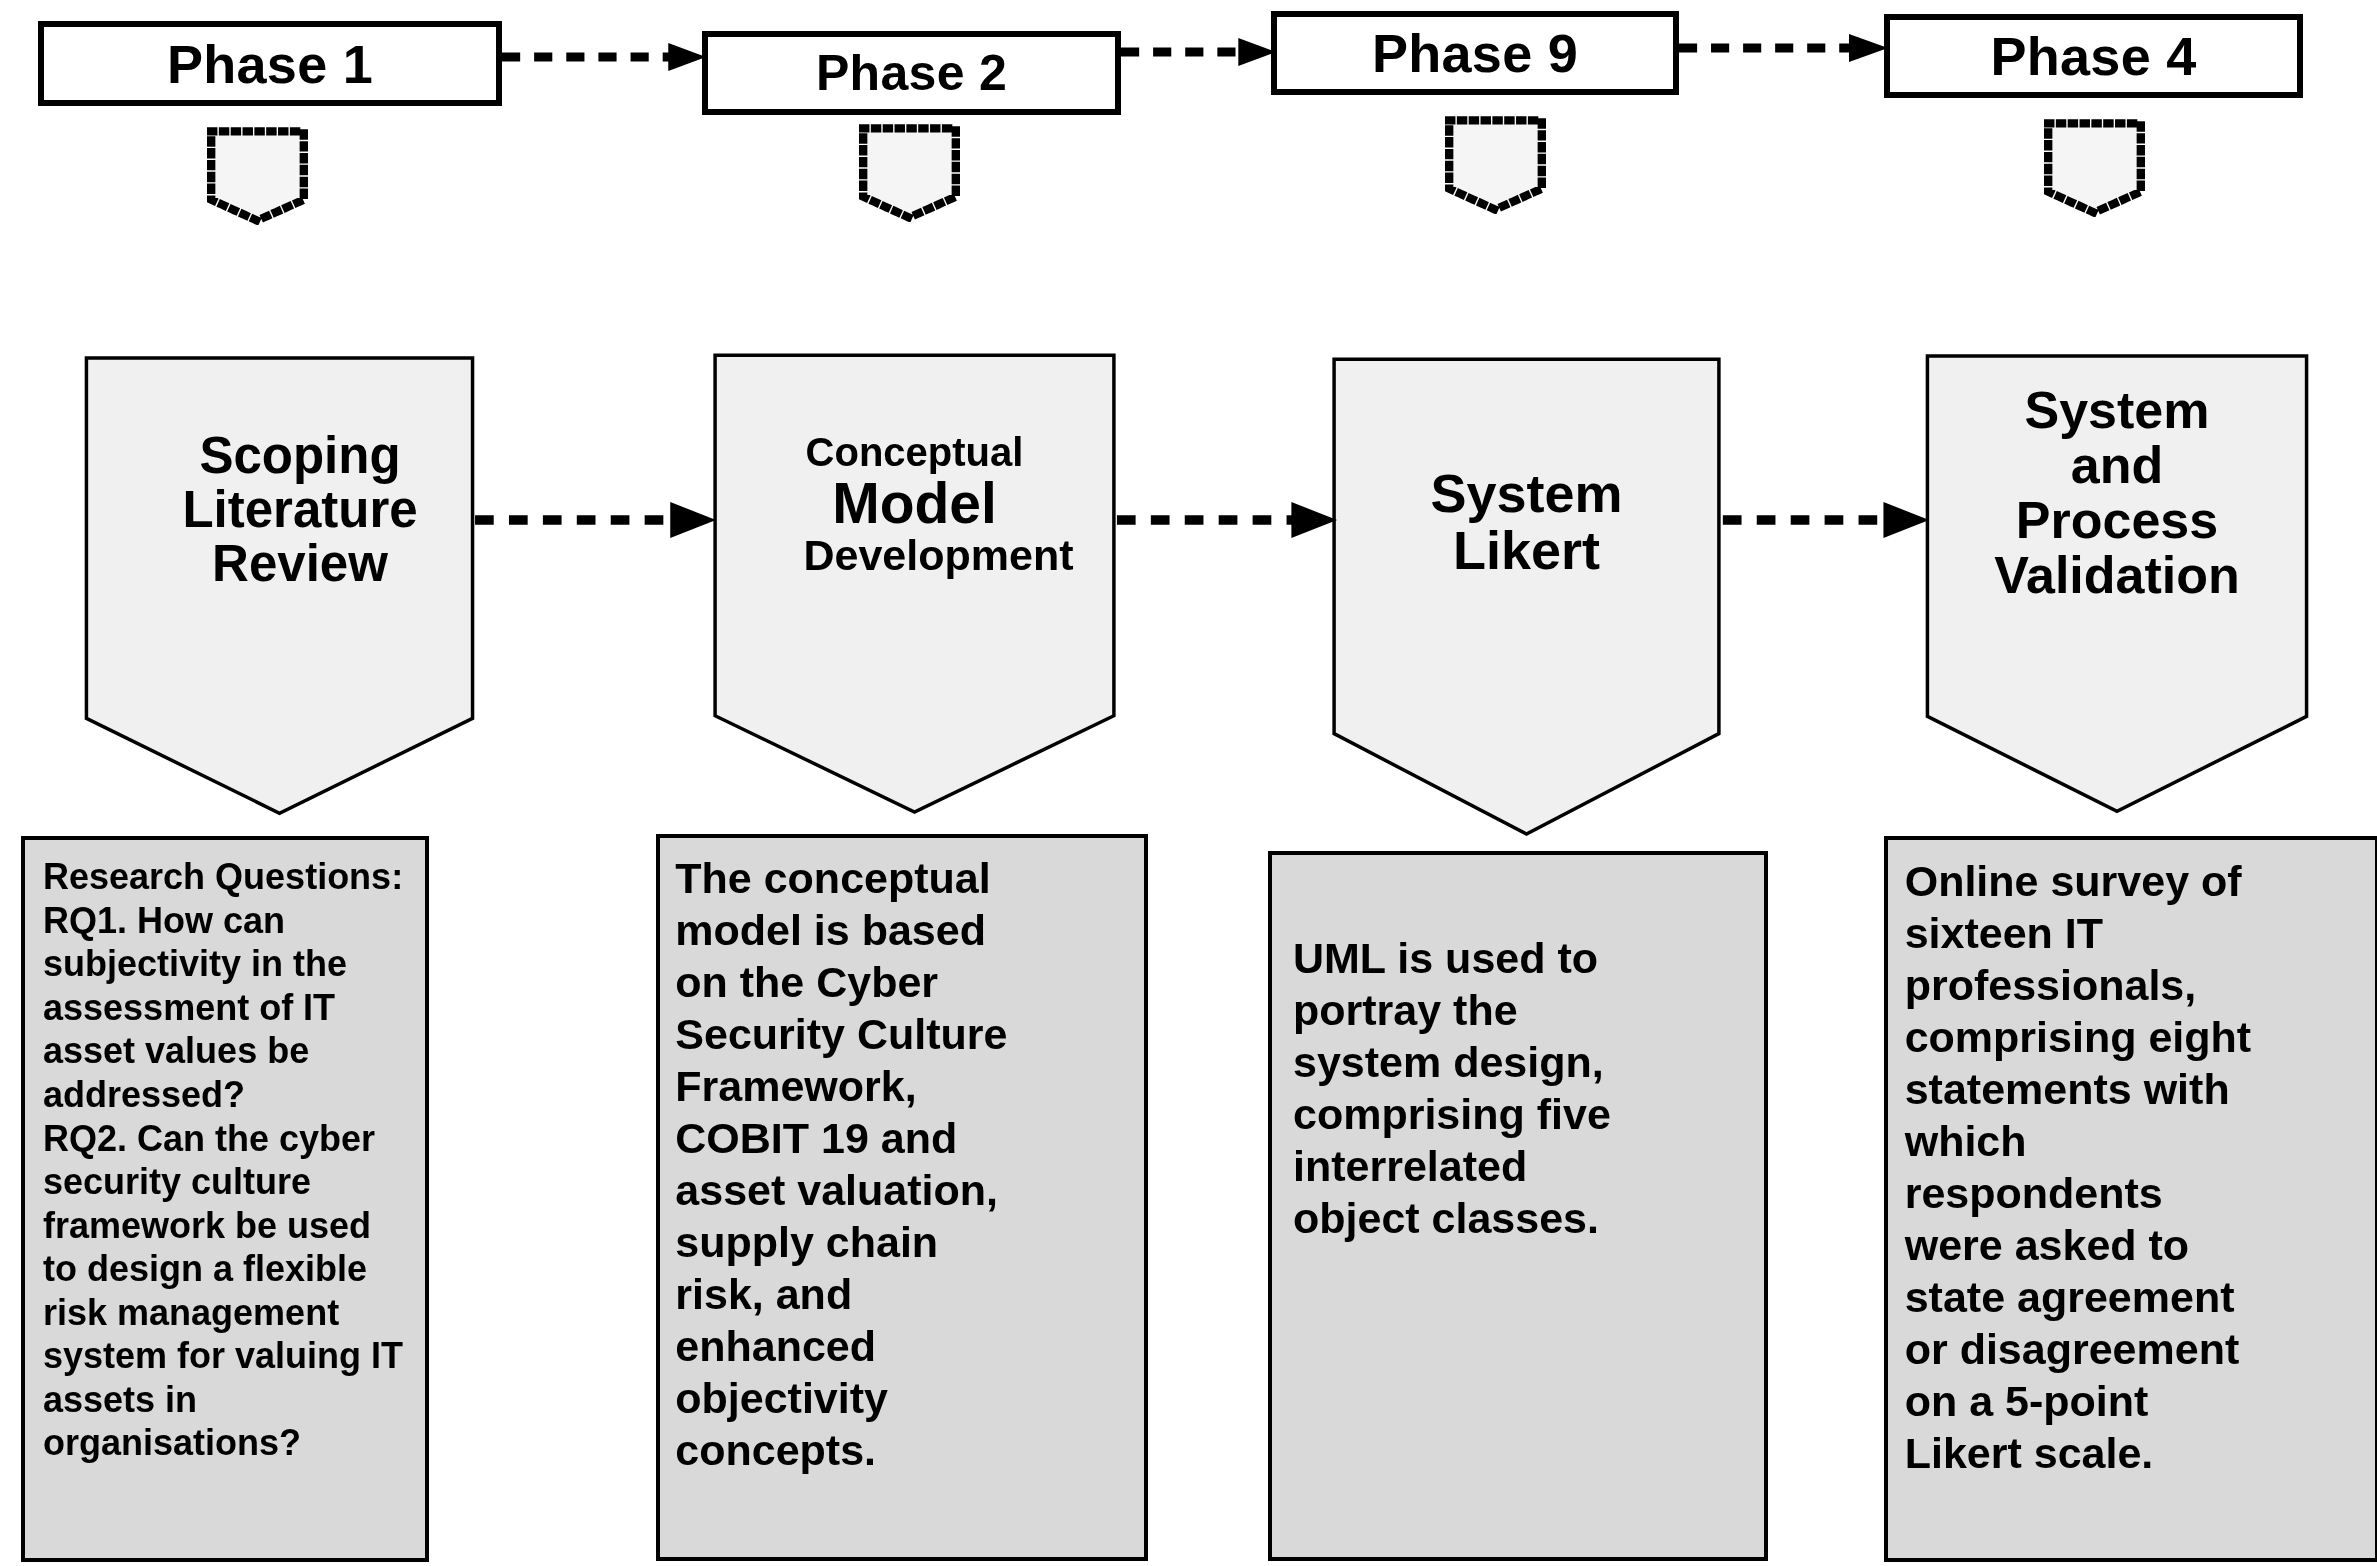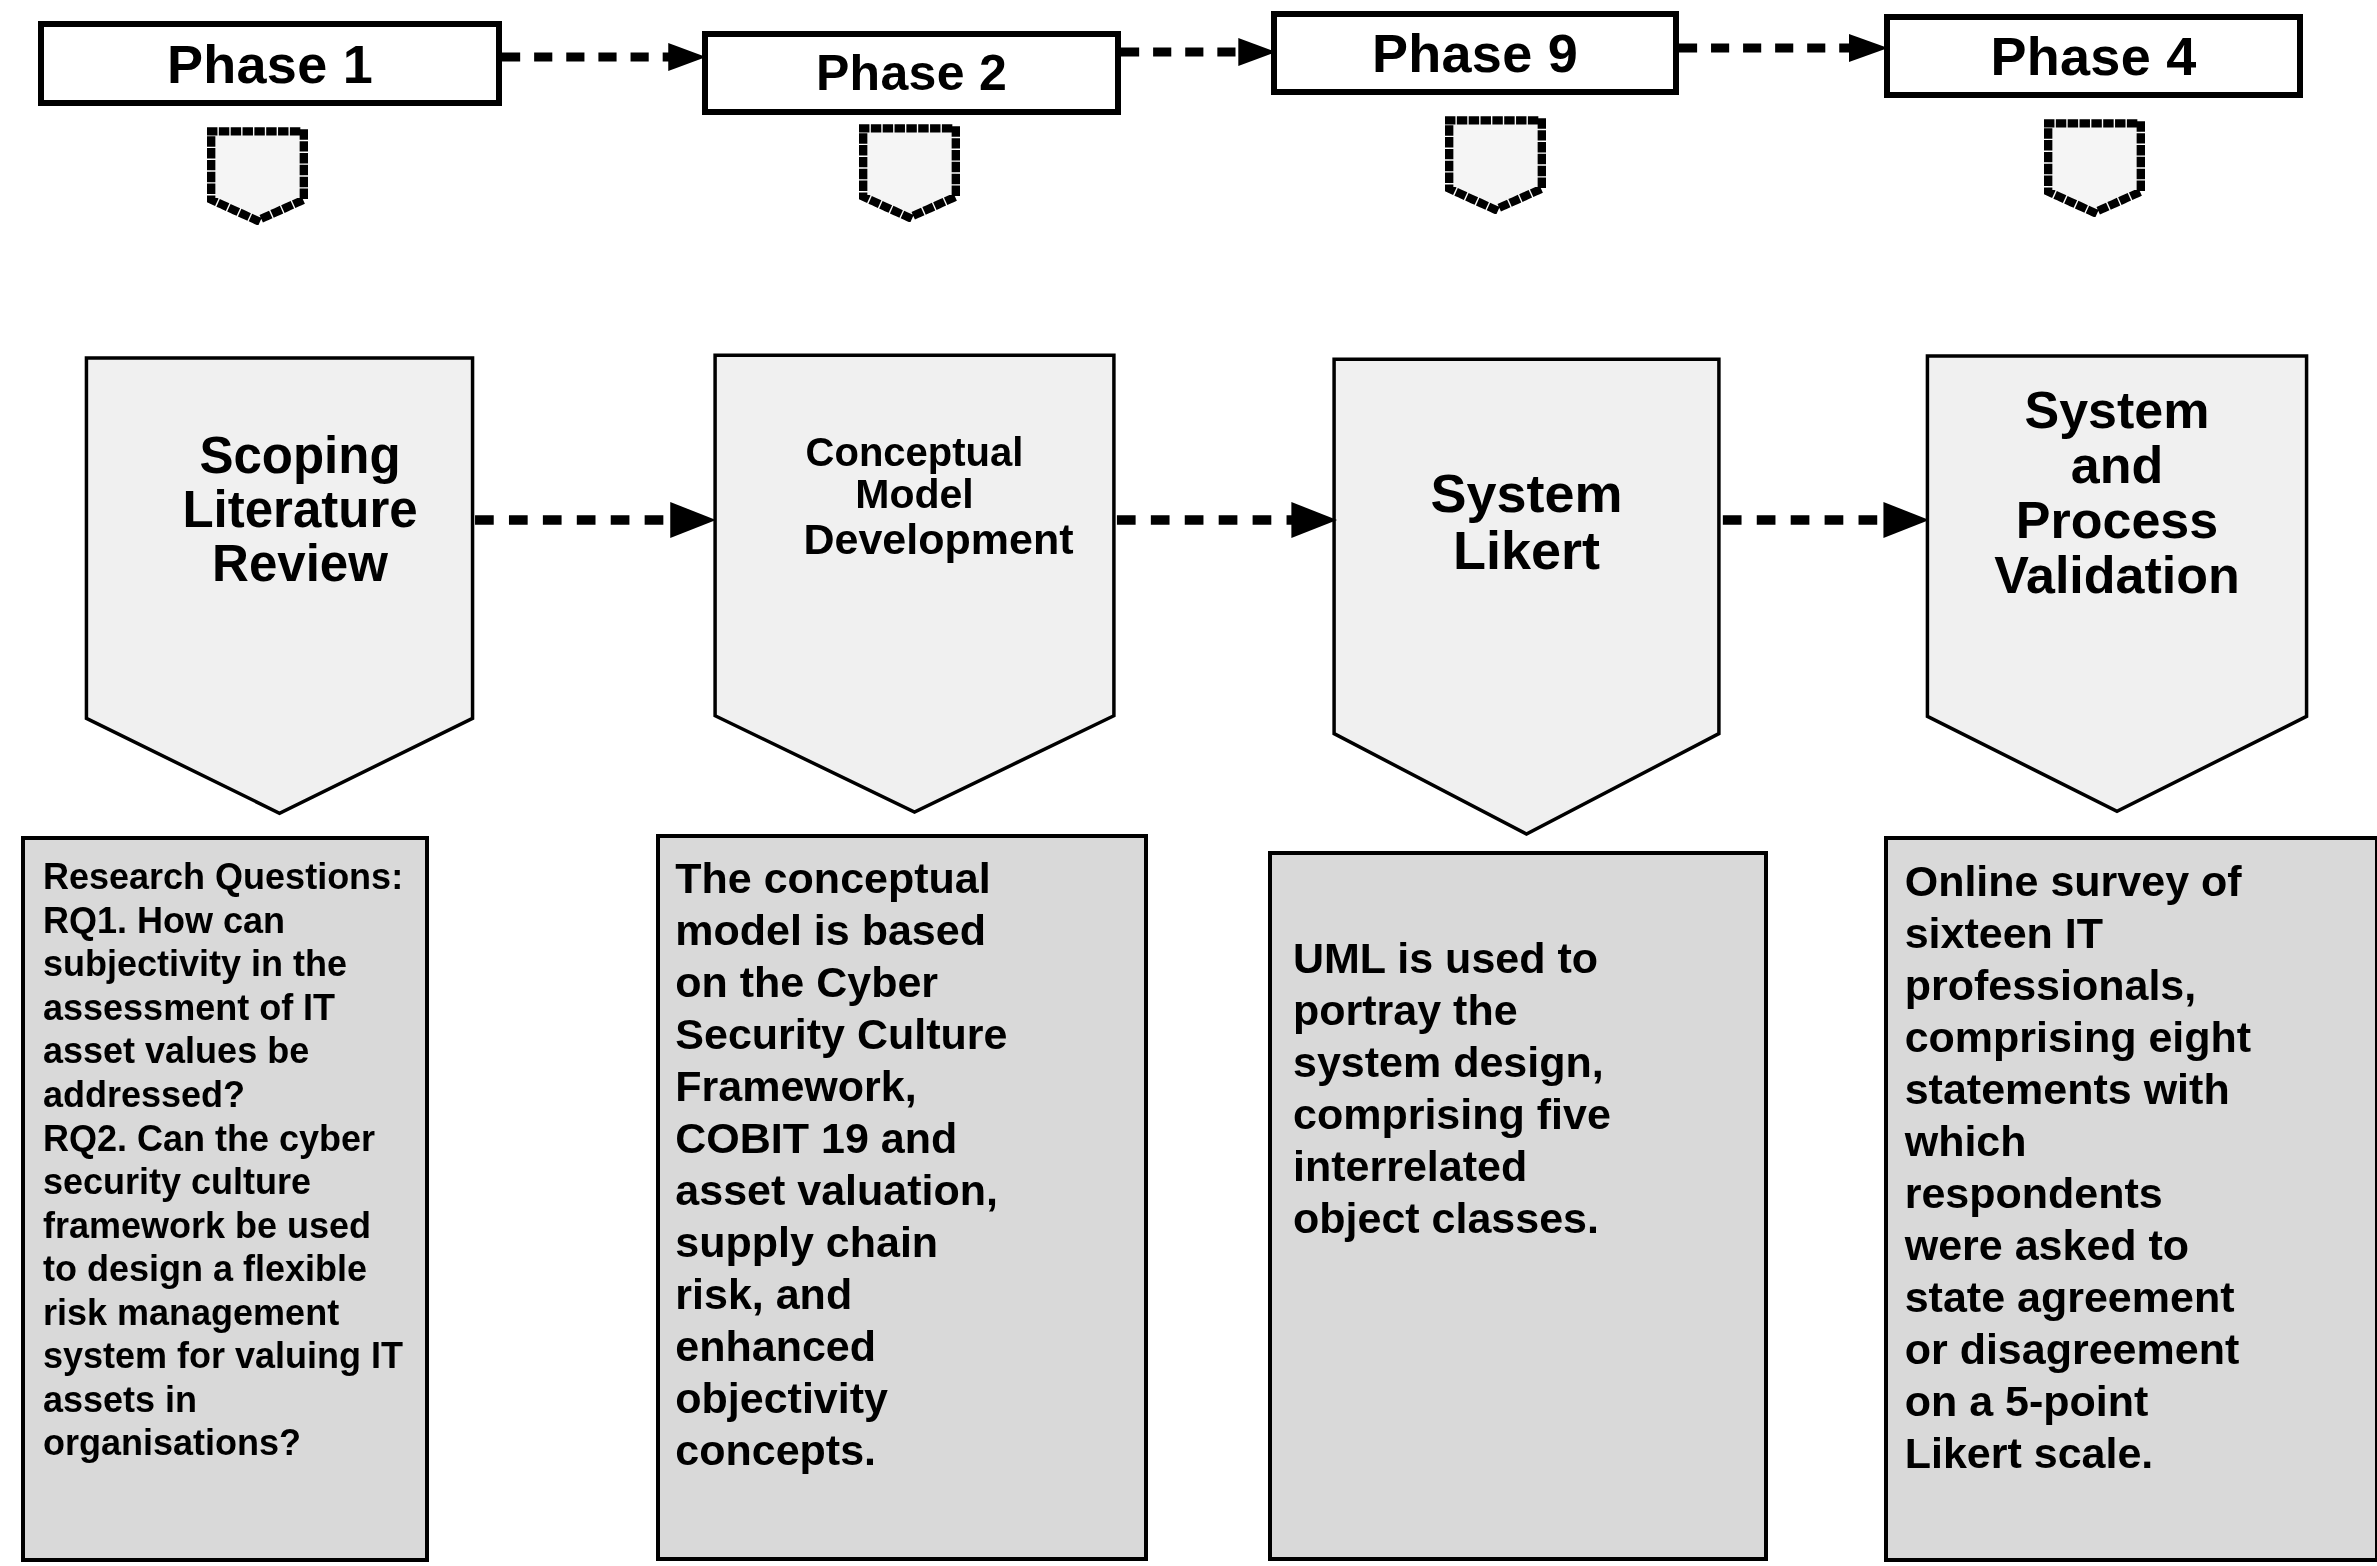--- a/index.html
+++ b/index.html
@@ -130,21 +130,21 @@
       <div>Review</div>
     </div>
   </div>
 
   <div class="pent" style="left:713px;top:353px;width:403px;height:462px;">
     <svg width="403" height="462" viewBox="0 0 578 662">
       <path d="M3 3 L575 3 L575 520 L289 658 L3 520 Z" fill="#f0f0f0" stroke="#000" stroke-width="5"></path>
     </svg>
     <div class="pent-label" style="top:77px;">
       <div style="font-size:40px;line-height:1.1;">Conceptual</div>
-      <div style="font-size:41px;line-height:1.02;">Model</div>
+      <div style="font-size:57px;line-height:1.02;">Model</div>
       <div style="font-size:43px;line-height:1.1;padding-left:48px;">Development</div>
     </div>
   </div>
 
   <div class="pent" style="left:1332px;top:357px;width:389px;height:480px;">
     <svg width="389" height="480" viewBox="0 0 558 688">
       <path d="M3 3 L555 3 L555 540 L279 684 L3 540 Z" fill="#f0f0f0" stroke="#000" stroke-width="5"></path>
     </svg>
     <div class="pent-label" style="top:108px;font-size:54px;">
       <div>System</div>

